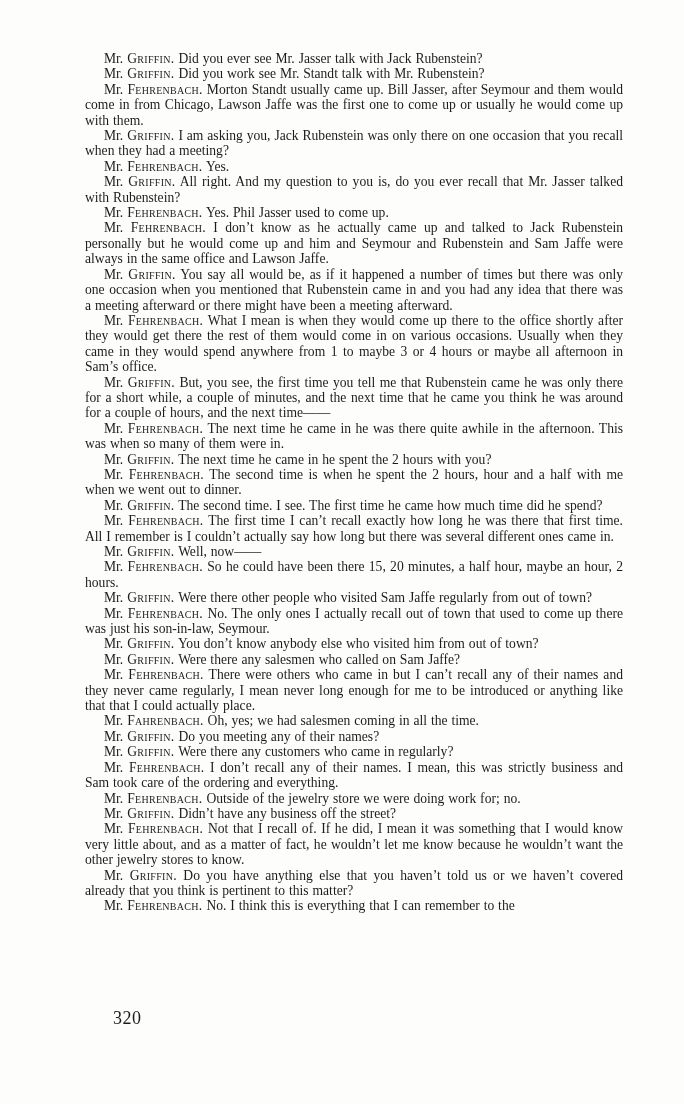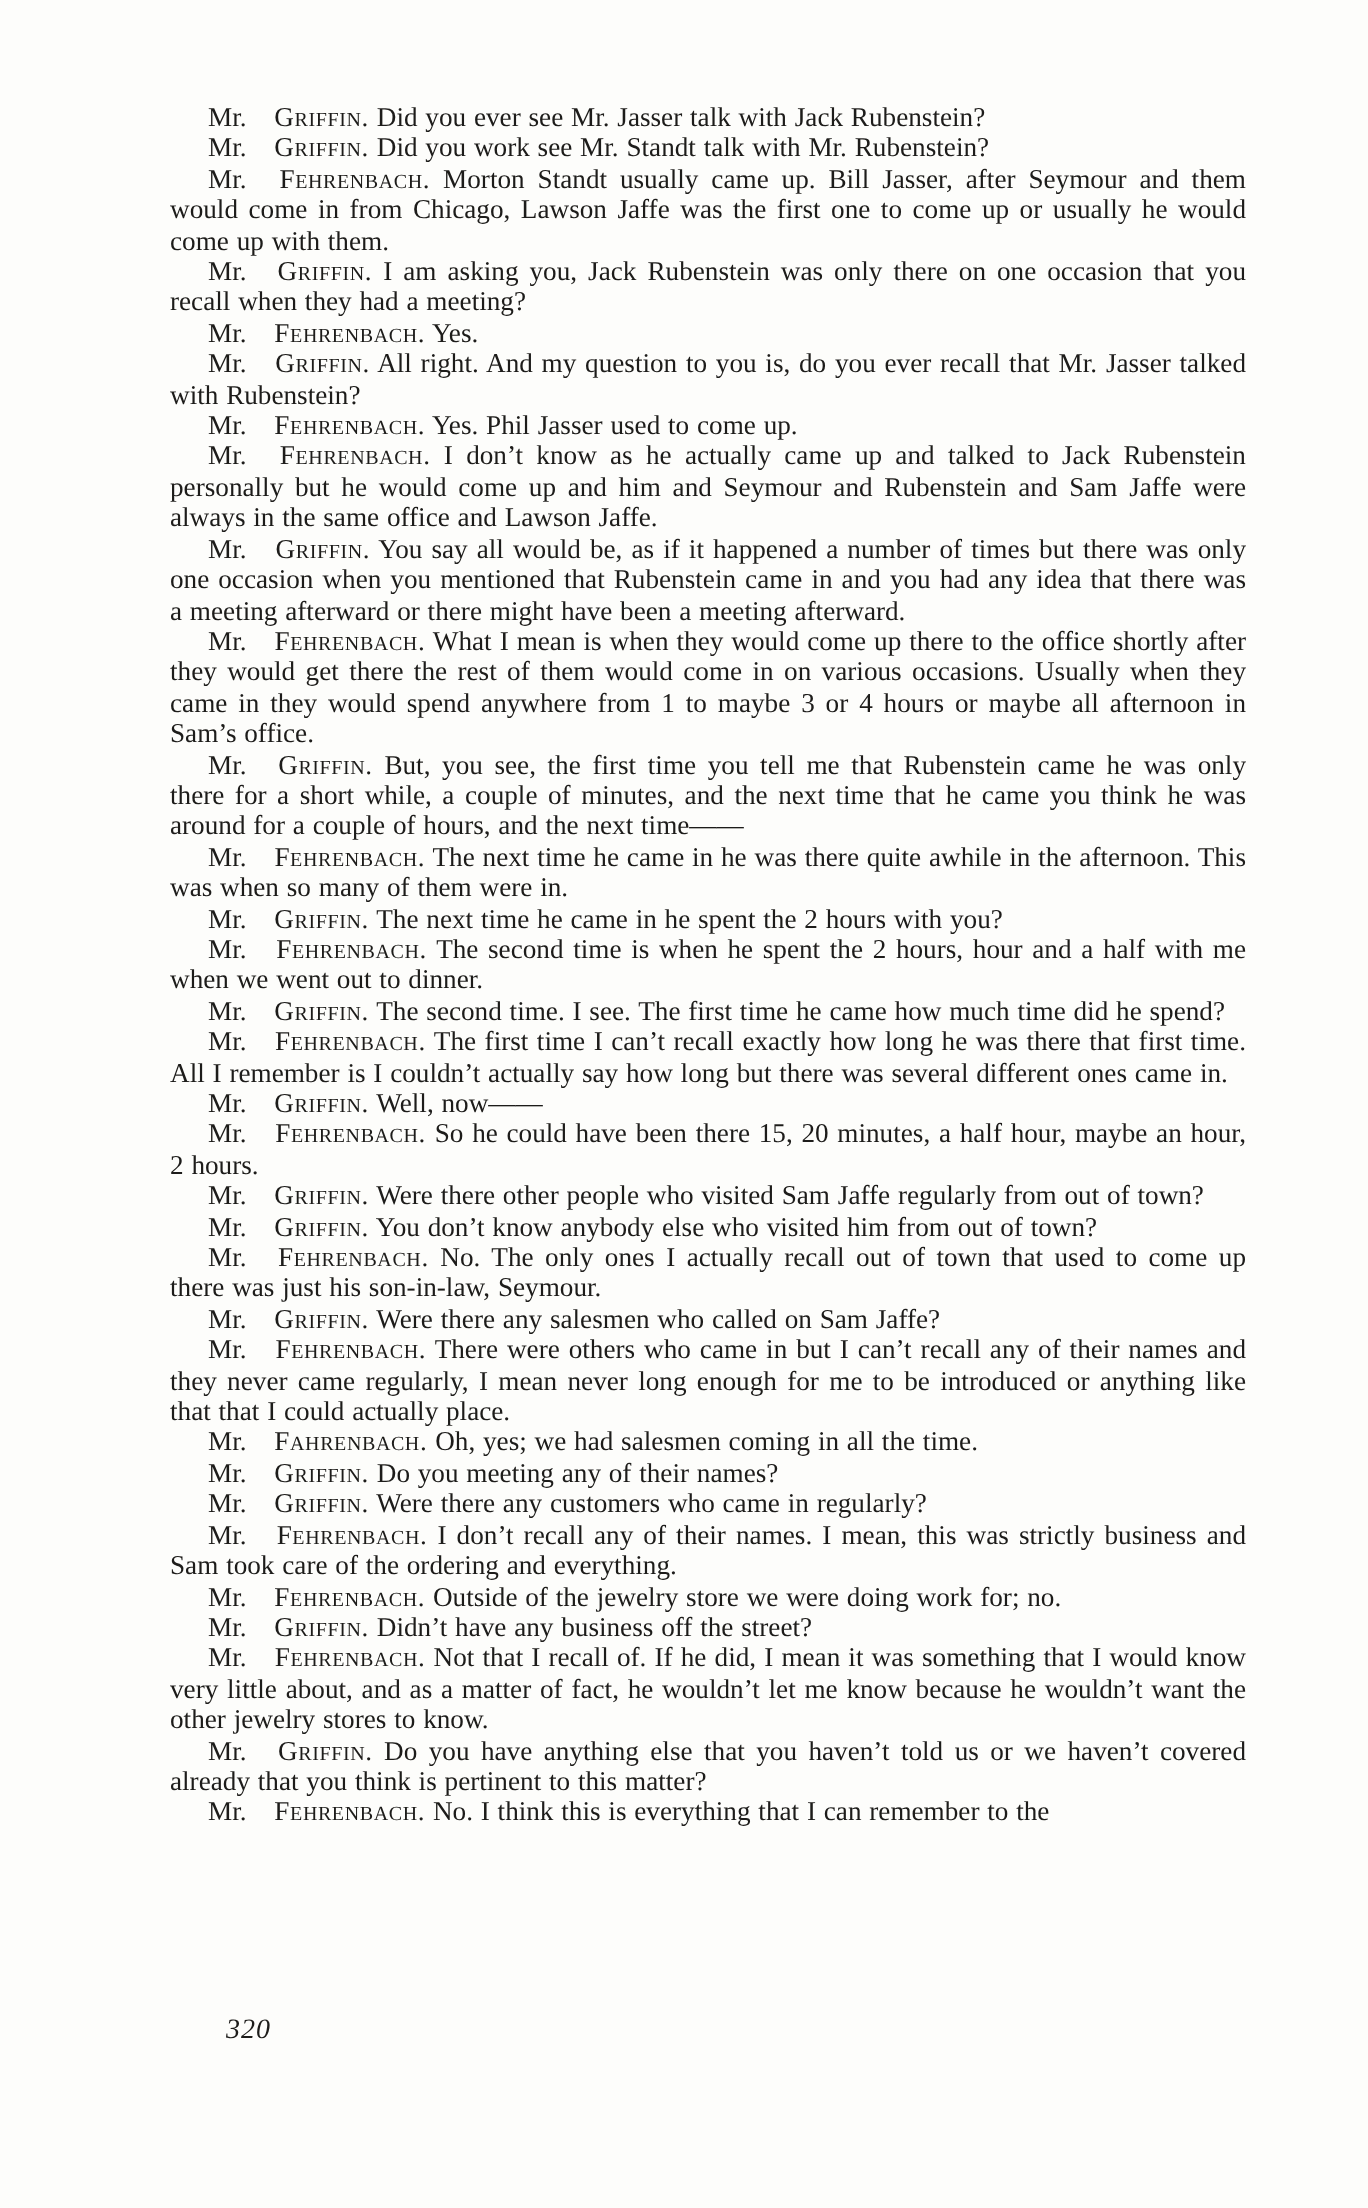--- a/index.html
+++ b/index.html
@@ -29,29 +29,27 @@
     margin: 0;
     text-indent: 19px;
     word-spacing: 0.5px;
   }
   .speaker .prefix {
     
   }
   .speaker .name {
     font-variant: small-caps;
     letter-spacing: 0.3px;
-    margin-left: 10px;
   }
   .page-number {
     position: absolute;
     left: 113px;
     top: 1008px;
-    font-size: 14px;
+    font-size: 18px;
     letter-spacing: 0.5px;
-    font-style: italic;
   }
 </style>
 </head>
 <body>
 
 <div class="page">
   <div class="text-block" id="dialogue-container">
   <p class="para"><span class="speaker"><span class="prefix">Mr.</span> <span class="name">Griffin.</span></span> <span class="utterance">Did you ever see Mr. Jasser talk with Jack Rubenstein?</span></p>
 
 
@@ -85,23 +83,23 @@
   <p class="para"><span class="speaker"><span class="prefix">Mr.</span> <span class="name">Griffin.</span></span> <span class="utterance">The second time. I see. The first time he came how much time did he spend?</span></p>
 
   <p class="para"><span class="speaker"><span class="prefix">Mr.</span> <span class="name">Fehrenbach.</span></span> <span class="utterance">The first time I can’t recall exactly how long he was there that first time. All I remember is I couldn’t actually say how long but there was several different ones came in.</span></p>
 
   <p class="para"><span class="speaker"><span class="prefix">Mr.</span> <span class="name">Griffin.</span></span> <span class="utterance">Well, now——</span></p>
 
   <p class="para"><span class="speaker"><span class="prefix">Mr.</span> <span class="name">Fehrenbach.</span></span> <span class="utterance">So he could have been there 15, 20 minutes, a half hour, maybe an hour, 2 hours.</span></p>
 
   <p class="para"><span class="speaker"><span class="prefix">Mr.</span> <span class="name">Griffin.</span></span> <span class="utterance">Were there other people who visited Sam Jaffe regularly from out of town?</span></p>
 
+  <p class="para"><span class="speaker"><span class="prefix">Mr.</span> <span class="name">Fehrenbach.</span></span> <span class="utterance">No. The only ones I actually recall out of town that used to come up there was just his son-in-law, Seymour.</span></p>
+
   <p class="para"><span class="speaker"><span class="prefix">Mr.</span> <span class="name">Griffin.</span></span> <span class="utterance">You don’t know anybody else who visited him from out of town?</span></p>
-
-  <p class="para"><span class="speaker"><span class="prefix">Mr.</span> <span class="name">Fehrenbach.</span></span> <span class="utterance">No. The only ones I actually recall out of town that used to come up there was just his son-in-law, Seymour.</span></p>
 
   <p class="para"><span class="speaker"><span class="prefix">Mr.</span> <span class="name">Griffin.</span></span> <span class="utterance">Were there any salesmen who called on Sam Jaffe?</span></p>
 
   <p class="para"><span class="speaker"><span class="prefix">Mr.</span> <span class="name">Fehrenbach.</span></span> <span class="utterance">There were others who came in but I can’t recall any of their names and they never came regularly, I mean never long enough for me to be introduced or anything like that that I could actually place.</span></p>
 
   <p class="para"><span class="speaker"><span class="prefix">Mr.</span> <span class="name">Fahrenbach.</span></span> <span class="utterance">Oh, yes; we had salesmen coming in all the time.</span></p>
 
   <p class="para"><span class="speaker"><span class="prefix">Mr.</span> <span class="name">Griffin.</span></span> <span class="utterance">Do you meeting any of their names?</span></p>
 
   <p class="para"><span class="speaker"><span class="prefix">Mr.</span> <span class="name">Griffin.</span></span> <span class="utterance">Were there any customers who came in regularly?</span></p>

